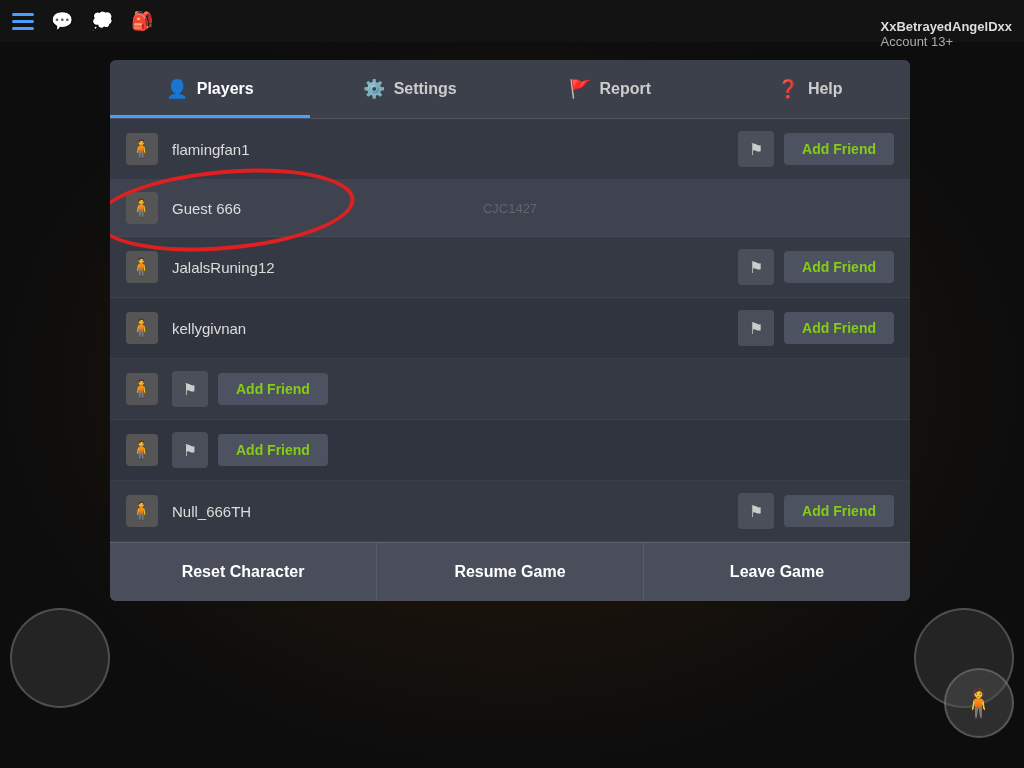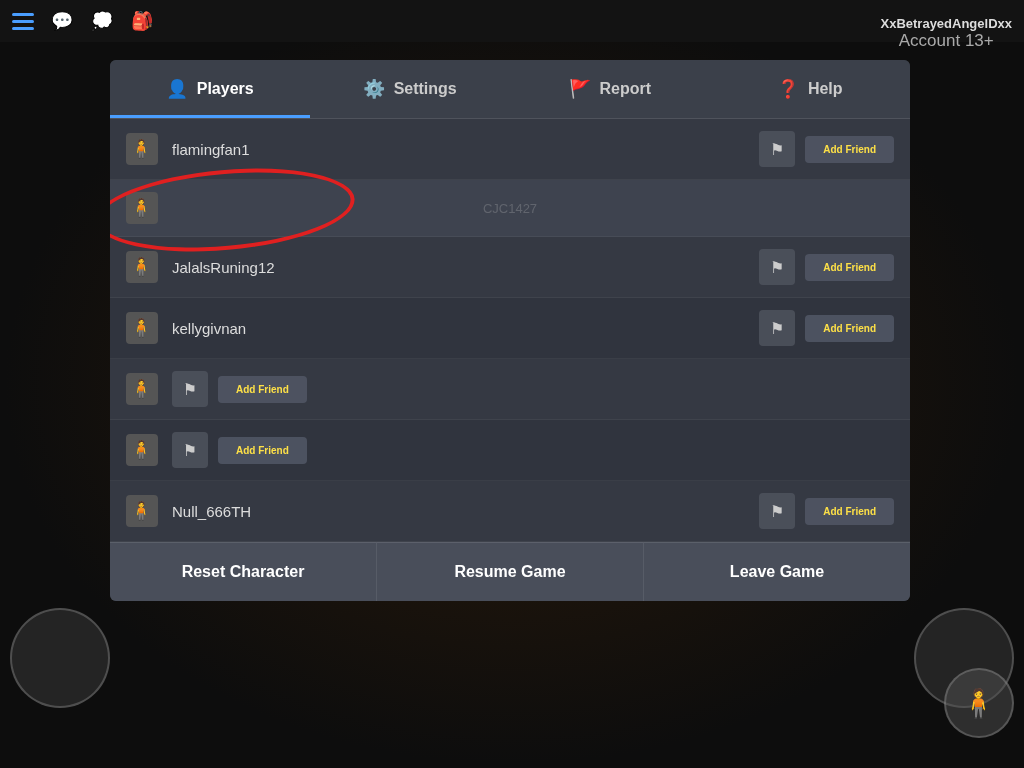--- a/index.html
+++ b/index.html
@@ -62,30 +62,30 @@
       display: flex;
       align-items: center;
       justify-content: center;
       color: #ccc;
       font-size: 18px;
       cursor: pointer;
     }
 
     .user-info {
       margin-left: auto;
-      text-align: center;
+      text-align: left;
       color: #ddd;
       margin-top: 25px;
     }
     .user-info .username {
       font-size: 13px;
       font-weight: bold;
     }
     .user-info .account {
-      font-size: 17px;
+      font-size: 13px;
       color: #aaa;
     }
 
     
     .main-panel {
       position: absolute;
       top: 60px;
       left: 110px;
       width: 800px;
       background: rgba(50,55,65,0.92);
@@ -208,22 +208,22 @@
       margin-right: 10px;
       cursor: pointer;
       color: #ccc;
       font-size: 16px;
     }
 
     .add-friend-btn {
       background: rgba(80,85,100,0.9);
       border: none;
       border-radius: 4px;
-      color: #fde047;
-      font-size: 10px;
+      color: #84cc16;
+      font-size: 14px;
       font-weight: bold;
       padding: 8px 18px;
       cursor: pointer;
       white-space: nowrap;
     }
 
     
     .annotation-circle {
       position: absolute;
       top: -10px;
@@ -340,20 +340,21 @@
     <div class="player-row">
       <div class="player-avatar">🧍</div>
       <span class="player-name">flamingfan1</span>
       <button class="flag-btn">⚑</button>
       <button class="add-friend-btn">Add Friend</button>
     </div>
 
     <div class="player-row selected" style="position:relative;">
       <div class="annotation-circle"></div>
       <div class="player-avatar">🧍</div>
+      <span class="player-name">Guest 666</span>
       <span class="watermark">CJC1427</span>
     </div>
 
     <div class="player-row">
       <div class="player-avatar">🧍</div>
       <span class="player-name">JalalsRuning12</span>
       <button class="flag-btn">⚑</button>
       <button class="add-friend-btn">Add Friend</button>
     </div>
 

